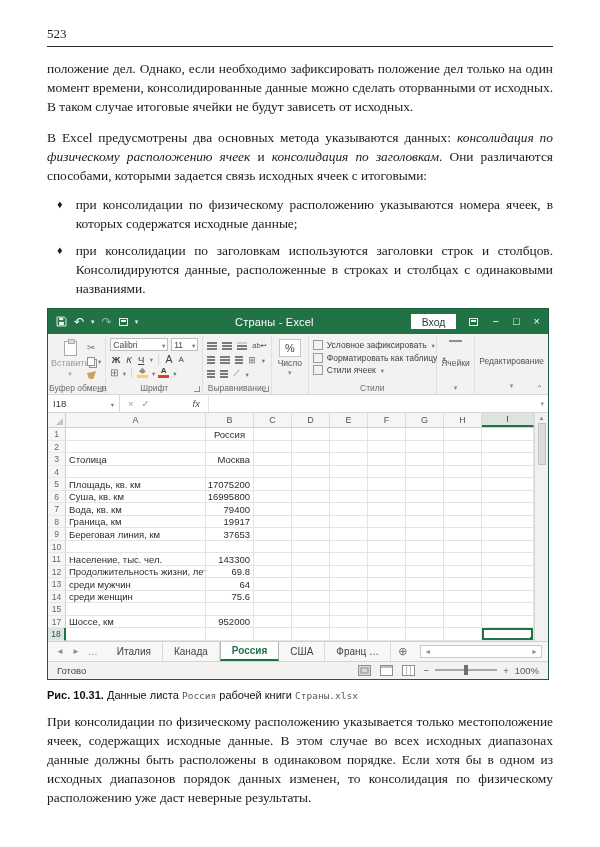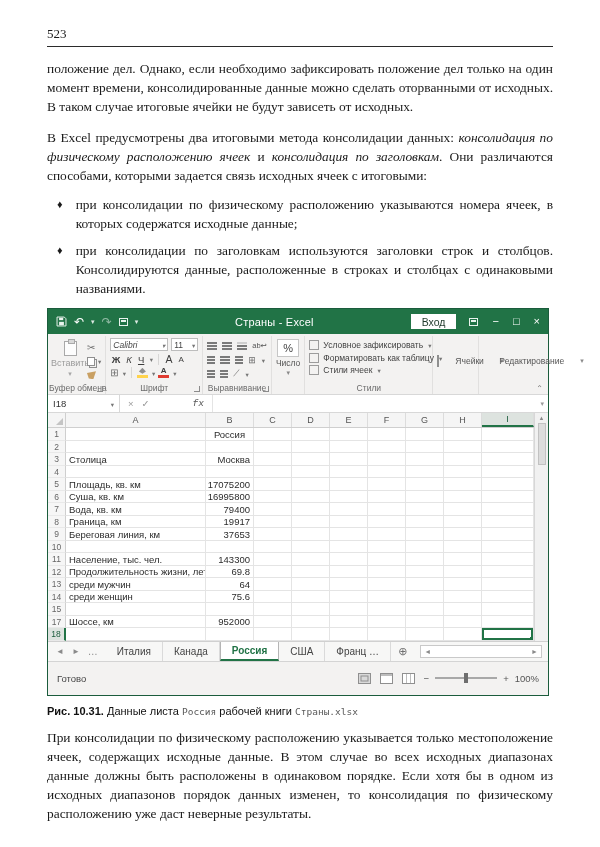--- a/index.html
+++ b/index.html
@@ -56,21 +56,21 @@
   .ic-paste { width:13px; height:15px; border:1px solid #a9a9a9; background:#fdfdfd; position:relative; }
   .ic-paste::before { content:""; position:absolute; top:-3px; left:3px; width:5px; height:3px; background:#d9d9d9; border:1px solid #a9a9a9; }
   .clip-mini { display:flex; flex-direction:column; justify-content:flex-start; gap:2px; padding-top:3px; }
   .mini-row { display:flex; align-items:center; gap:2px; height:12px; }
   .ic-copy { width:8px; height:9px; border:1px solid #8f8f8f; background:#fff; box-shadow:2px 2px 0 -1px #f3f2f1, 2px 2px 0 0 #8f8f8f; }
   .ic-brush { width:9px; height:8px; background:#c9a063; clip-path:polygon(0 20%,100% 0,70% 100%,20% 90%); }
 
   
   .fontgrp { flex-direction:column; gap:2px; width:102px; }
   .frow { display:flex; align-items:center; gap:3px; }
-  .fname { width:58px; height:13px; border:1px solid #bdbdbd; background:#fff; font-size:8.5px; display:flex; align-items:center; justify-content:space-between; padding:0 2px;font-style:italic; }
+  .fname { width:58px; height:13px; border:1px solid #bdbdbd; background:#fff; font-size:8.5px; display:flex; align-items:center; justify-content:space-between; padding:0 2px; }
   .fsize { width:27px; height:13px; border:1px solid #bdbdbd; background:#fff; font-size:8.5px; display:flex; align-items:center; justify-content:space-between; padding:0 2px; }
   .fbtn { font-size:9.5px; color:#3d3d3d; padding:0 1.5px; }
   .fbtn.b { font-weight:bold; }
   .fbtn.i { font-style:italic; }
   .fbtn.u { text-decoration:underline; }
   .sep-v { width:1px; height:11px; background:#d7d6d5; margin:0 2px; }
   .ic-fill { width:11px; height:10px; position:relative; }
   .ic-fill::before { content:""; position:absolute; top:0; left:2px; width:7px; height:6px; background:#8f8f8f; clip-path:polygon(50% 0,100% 60%,50% 100%,0 60%); }
   .ic-fill::after { content:""; position:absolute; left:0; bottom:0; width:11px; height:3px; background:#ffd34d; }
   .ic-fcol { width:11px; height:11px; position:relative; font-size:8px; font-weight:bold; color:#3d3d3d; text-align:center; line-height:8px; }
@@ -88,33 +88,33 @@
   .numgrp { flex-direction:column; align-items:center; width:44px; padding-top:3px; gap:1px; }
   .pct { width:22px; height:18px; border:1px solid #c6c6c6; background:#fff; display:flex; align-items:center; justify-content:center; font-size:11px; color:#444; }
   .numgrp .cap { font-size:8.5px; color:#555; }
 
   
   .stygrp { flex-direction:column; gap:2.5px; padding-top:4px; width:128px; }
   .style-item { display:flex; align-items:center; gap:4px; font-size:8.5px; color:#3f3f3f; white-space:nowrap; }
   .si-ic { width:10px; height:10px; border:1px solid #9c9c9c; flex:none; }
 
   
-  .vgrp { flex-direction:row; align-items:center; justify-content:flex-start; gap:16px; padding-top:4px; }
+  .vgrp { flex-direction:column; align-items:center; justify-content:flex-start; gap:16px; padding-top:4px; }
   .vgrp .cap { font-size:8.5px; color:#555; }
   .ic-cells { width:13px; height:12px; border:1px solid #8f8f8f; background:
       linear-gradient(#3f9b6e 25%, transparent 25%),
       repeating-linear-gradient(90deg, transparent 0 5px, #bdbdbd 5px 6px),
       repeating-linear-gradient(transparent 0 5px, #bdbdbd 5px 6px); }
   .ribbon-collapse { position:absolute; right:5px; bottom:1px; font-size:8px; color:#777; }
 
   
   .xl-fbar { height:18px; display:flex; align-items:stretch; background:#fff; border-bottom:1px solid #d8d8d8; font-size:9.5px; }
   .namebox { width:72px; border-right:1px solid #d8d8d8; display:flex; align-items:center; justify-content:space-between; padding:0 5px; color:#333; }
   .fico { display:flex; align-items:center; gap:8px; padding:0 8px; border-right:1px solid #e4e4e4; color:#9a9a9a; }
-  .fico .fx { font-family:Liberation Mono, monospace; font-style:italic; color:#555;padding-left:35px; }
+  .fico .fx { font-family:Liberation Sans, sans-serif; font-style:italic; color:#555;padding-left:35px; }
   .finput { flex:1; }
   .fbar-dd { display:flex; align-items:center; padding:0 4px; color:#8a8a8a; }
 
   
   .xl-gridwrap { display:flex; }
   .xl-sheet { width:486px; }
   .xl-headrow { display:flex; height:15px; background:#f5f5f5; border-bottom:1px solid #cfcfcf; font-size:9px; color:#555; }
   .corner { width:18px; border-right:1px solid #cfcfcf; position:relative; background:#f5f5f5; flex:none; }
   .corner::after { content:""; position:absolute; right:2px; bottom:2px; border-left:7px solid transparent; border-bottom:7px solid #c4c4c4; }
   .xl-colhead { display:flex; flex:1; }
@@ -150,21 +150,21 @@
   
   .xl-sheetbar { height:20px; display:flex; align-items:stretch; background:#f7f7f6; border-top:1px solid #d0d0d0; font-size:10px; color:#444; }
   .snav { display:flex; align-items:center; gap:8px; padding:0 8px; color:#8a8a8a; font-size:8px; }
   .stabs { display:flex; align-items:stretch; }
   .stab { display:flex; align-items:center; padding:8px 11px; border-right:1px solid #dadada; white-space:nowrap; }
   .stab.active { background:#fff; color:#217346; font-weight:bold; border:1px solid #b5b5b5; border-bottom:2px solid #217346; border-top:none; }
   .addsheet { display:flex; align-items:center; padding:0 7px; color:#6f6f6f; font-size:11px; }
   .hscroll { flex:1; align-self:center; height:13px; margin:0 6px; background:#fff; border:1px solid #c9c9c9; display:flex; align-items:center; justify-content:space-between; padding:0 3px; color:#8a8a8a; font-size:7px; }
 
   
-  .xl-status { height:34px; background:#f3f2f1; border-top:1px solid #d4d4d4; display:flex; align-items:center; font-size:9.5px; color:#444; padding:0 9px; }
+  .xl-status { height:18px; background:#f3f2f1; border-top:1px solid #d4d4d4; display:flex; align-items:center; font-size:9.5px; color:#444; padding:0 9px; }
   .xl-status .right { margin-left:auto; display:flex; align-items:center; gap:9px; }
   .vmode { width:13px; height:11px; border:1px solid #8f8f8f; background:#fff; }
   .vmode.v1 { background:#d9d9d9; box-shadow:inset 0 0 0 1.5px #d9d9d9, inset 0 0 0 2.5px #8f8f8f; }
   .vmode.v2 { background:linear-gradient(#bdbdbd 25%, #fff 25%); }
   .vmode.v3 { background:repeating-linear-gradient(90deg,#fff 0 3px,#bdbdbd 3px 4px); }
   .zslider { display:flex; align-items:center; gap:6px; color:#555; }
   .ztrack { width:62px; height:2px; background:#a8a8a8; position:relative; }
   .zthumb { position:absolute; left:46%; top:-4px; width:4px; height:10px; background:#6e6e6e; }
 
   
@@ -178,21 +178,21 @@
 <body>
 
 <div class="page">
 
   <div class="pg-header">
     <span class="n">523</span>
   </div>
 
   <p class="body-text">положение дел. Однако, если необходимо зафиксировать положение дел только на один момент времени, консолидированные данные можно сделать оторванными от исходных. В таком случае итоговые ячейки не будут зависеть от исходных.</p>
 
-  <p class="body-text"><span>В Excel предусмотрены два итоговыми метода консолидации данных: </span><em>консолидация по физическому расположению ячеек</em><span> и </span><em>консолидация по заголовкам</em><span>. Они различаются способами, которыми задается связь исходных ячеек с итоговыми:</span></p>
+  <p class="body-text"><span>В Excel предусмотрены два основных метода указываются данных: </span><em>консолидация по физическому расположению ячеек</em><span> и </span><em>консолидация по заголовкам</em><span>. Они различаются способами, которыми задается связь исходных ячеек с итоговыми:</span></p>
 
   <div class="bullets">
 
       <div class="bullet">
         <span class="mk">♦</span>
         <span class="tx">при консолидации по физическому расположению указываются номера ячеек, в которых содержатся исходные данные;</span>
       </div>
 
       <div class="bullet">
         <span class="mk">♦</span>

